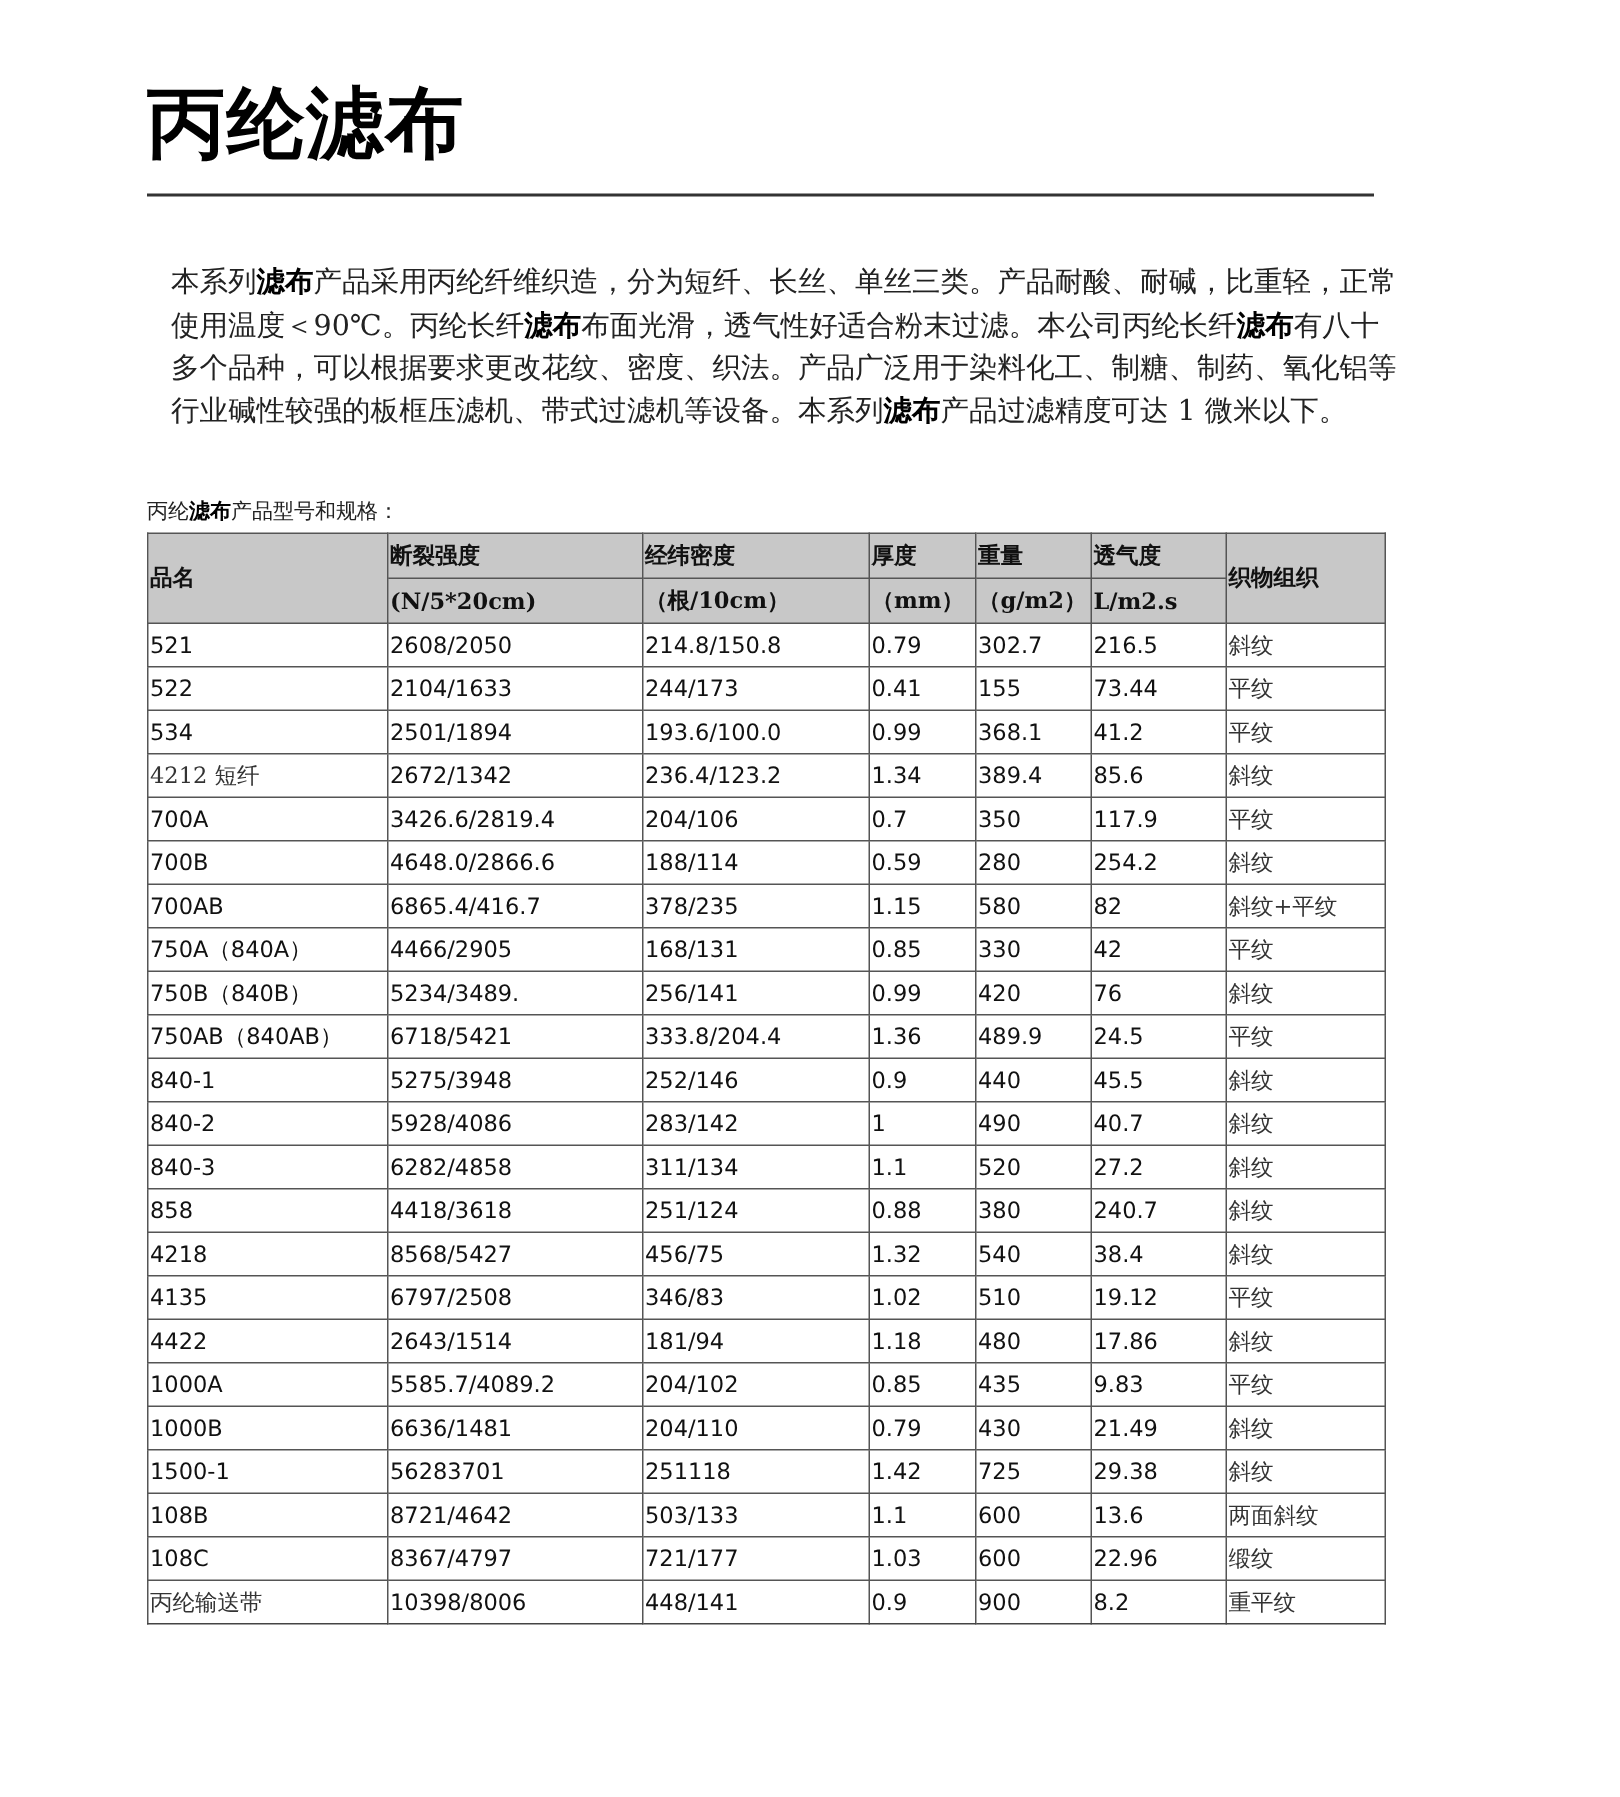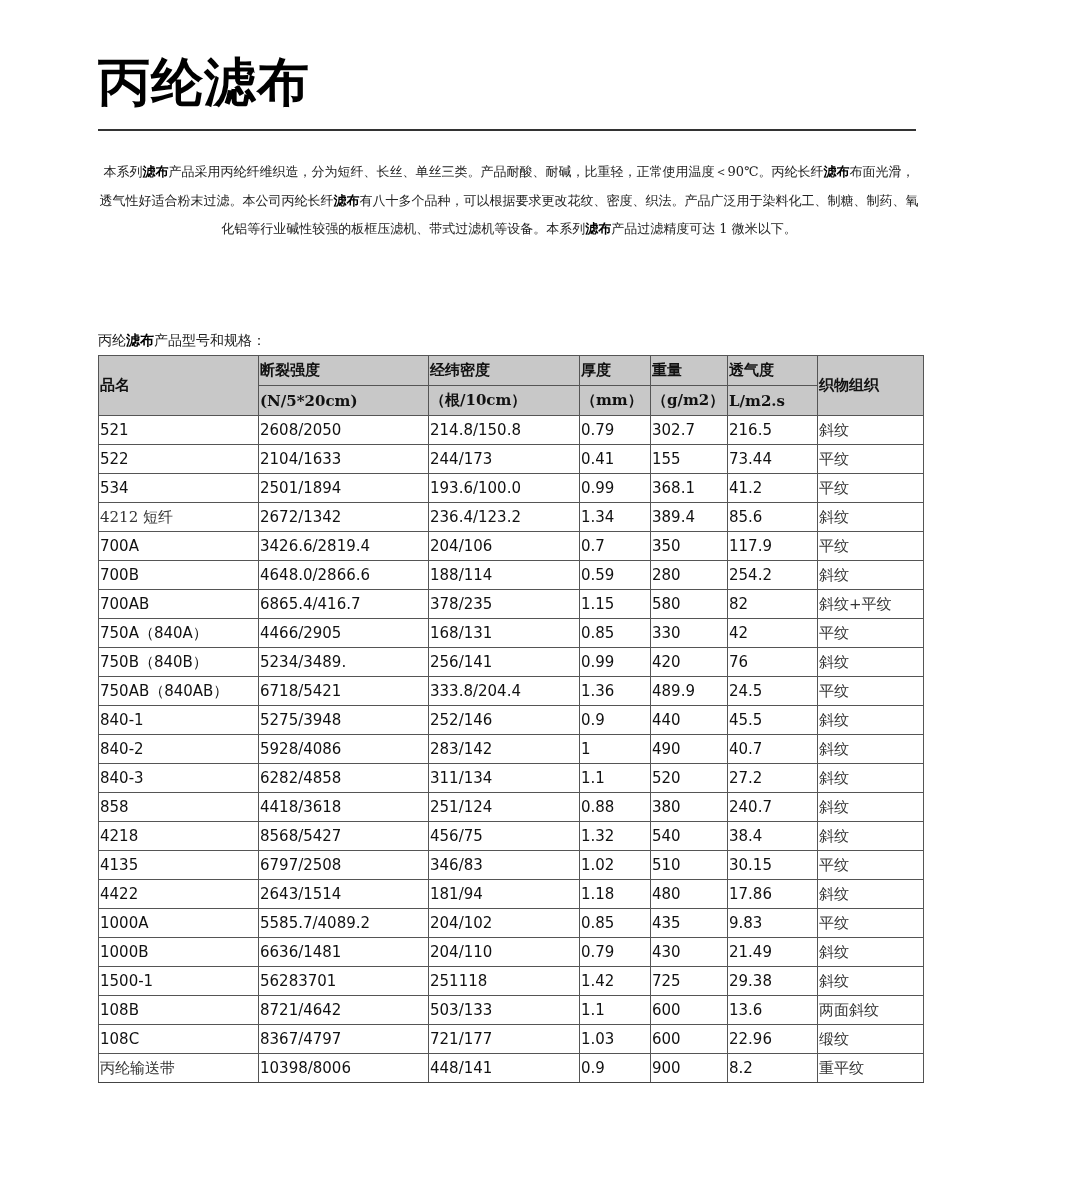--- a/index.html
+++ b/index.html
@@ -11,22 +11,22 @@
     position: absolute; left: 98px; top: 48px;
     font-size: 52px; font-weight: bold; letter-spacing: 1px; margin: 0;
     font-family: "DejaVu Sans", sans-serif; color: #000;
   }
   .title-rule {
     position: absolute; left: 98px; top: 129px; width: 818px; height: 2px;
     background: #333;
   }
   .intro {
     position: absolute; left: 98px; top: 158px; width: 822px;
-    font-size: 13px; line-height: 28.5px; color: #222;
-    font-family: "DejaVu Serif", serif; margin: 0; text-align: center;
+    font-size: 19px; line-height: 28.5px; color: #222;
+    font-family: "DejaVu Serif", serif; margin: 16px;
   }
   .intro b { font-family: "DejaVu Sans", sans-serif; font-weight: bold; color: #000; }
   .caption {
     position: absolute; left: 98px; top: 332px; font-size: 14px;
     font-family: "DejaVu Serif", serif; color: #222;
   }
   .caption b { font-family: "DejaVu Sans", sans-serif; font-weight: bold; color: #000; }
   table.spec {
     position: absolute; left: 98px; top: 355px; border-collapse: collapse;
     font-family: "DejaVu Sans", "Liberation Sans", sans-serif; font-size: 15px;
@@ -218,21 +218,21 @@
         <td>540</td>
         <td>38.4</td>
         <td class="cn">斜纹</td>
       </tr>
       <tr>
         <td>4135</td>
         <td>6797/2508</td>
         <td>346/83</td>
         <td>1.02</td>
         <td>510</td>
-        <td>30.15</td>
+        <td>19.12</td>
         <td class="cn">平纹</td>
       </tr>
       <tr>
         <td>4422</td>
         <td>2643/1514</td>
         <td>181/94</td>
         <td>1.18</td>
         <td>480</td>
         <td>17.86</td>
         <td class="cn">斜纹</td>

